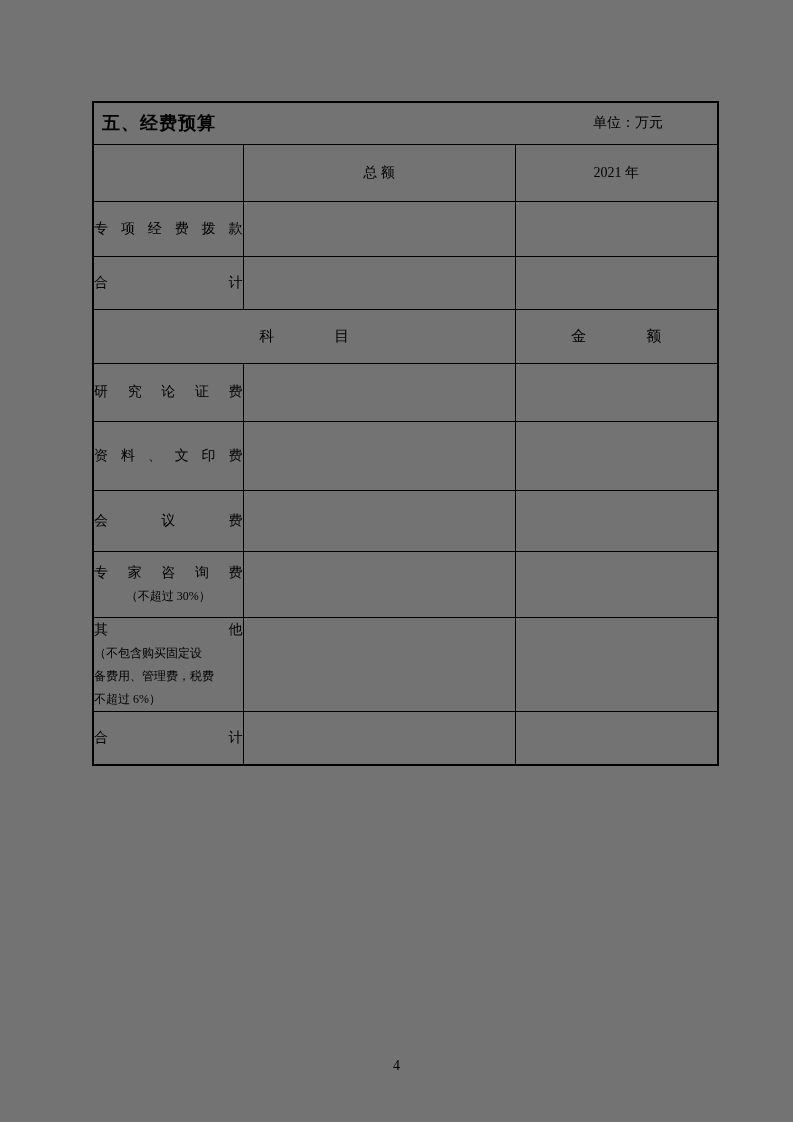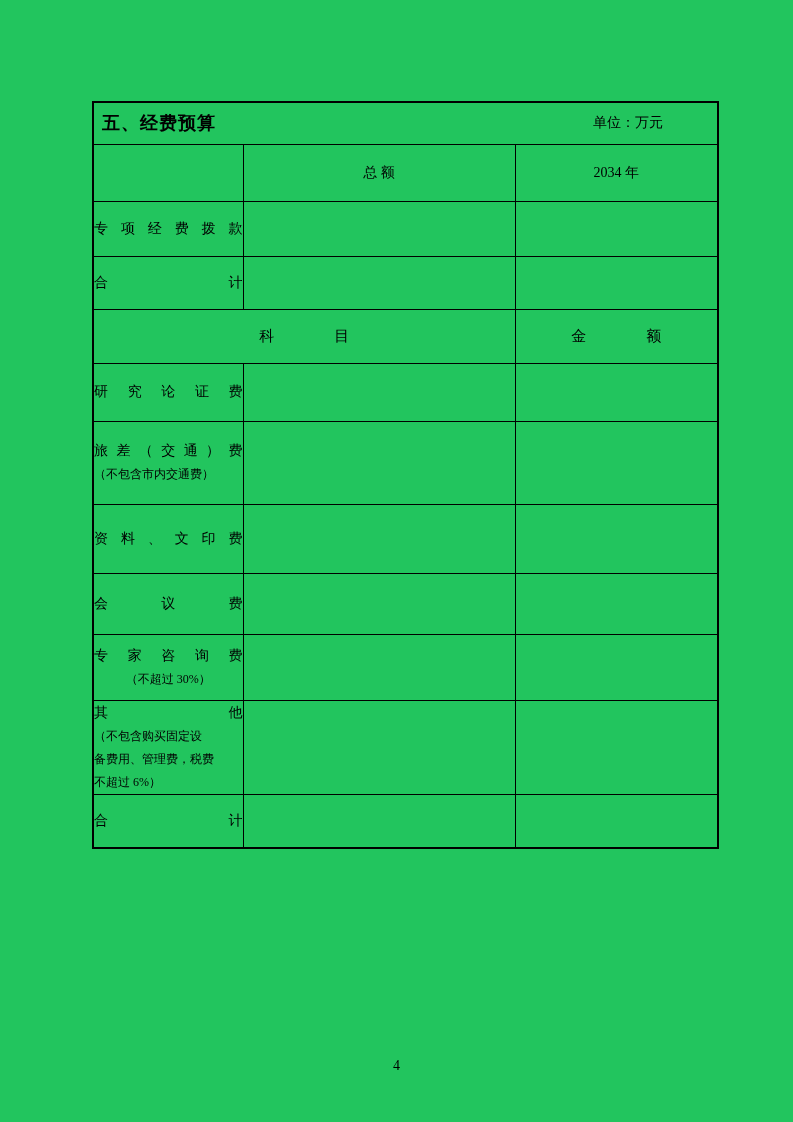--- a/index.html
+++ b/index.html
@@ -1,21 +1,21 @@
 <!DOCTYPE html>
 <html><head>
 <meta charset="utf-8">
 <style>
   * { margin: 0; padding: 0; box-sizing: border-box; }
   html, body { background: #ffffff; }
   .page {
     position: relative;
     width: 793px;
     height: 1122px;
-    background: #22c55e;
+    background: #737373;
     color: #000000;
     font-family: "Liberation Serif", "DejaVu Serif", serif;
     overflow: hidden;
     margin: 0 auto;
     padding-left: 36px;
   }
   table.budget {
     position: absolute;
     left: 92px;
     top: 101px;
@@ -105,21 +105,21 @@
           <div class="title-flex">
             <span class="doc-title">五、经费预算</span>
             <span class="unit-label">单位：万元</span>
           </div>
         </td>
       </tr>
 
       <tr style="height:57px">
         <td></td>
         <td class="cell-center">总 额</td>
-        <td class="cell-center">2034 年</td>
+        <td class="cell-center">2021 年</td>
       </tr>
 
       <tr style="height:55px">
         <td class="label-cell">
           <div class="label-main">专项经费拨款</div>
         </td>
         <td></td>
         <td></td>
       </tr>
       <tr style="height:53px">
@@ -133,28 +133,20 @@
 
       <tr style="height:54px">
         <td colspan="2" class="subject-cell">科　　　　目</td>
         <td class="subject-cell">金　　　　额</td>
       </tr>
 
 
       <tr style="height:58px">
         <td class="label-cell">
           <div class="label-main">研究论证费</div>
-        </td>
-        <td></td>
-        <td></td>
-      </tr>
-      <tr style="height:83px">
-        <td class="label-cell">
-          <div class="label-main">旅差（交通）费</div>
-          <div class="label-note">（不包含市内交通费）</div>
         </td>
         <td></td>
         <td></td>
       </tr>
       <tr style="height:69px">
         <td class="label-cell">
           <div class="label-main">资料、文印费</div>
         </td>
         <td></td>
         <td></td>

